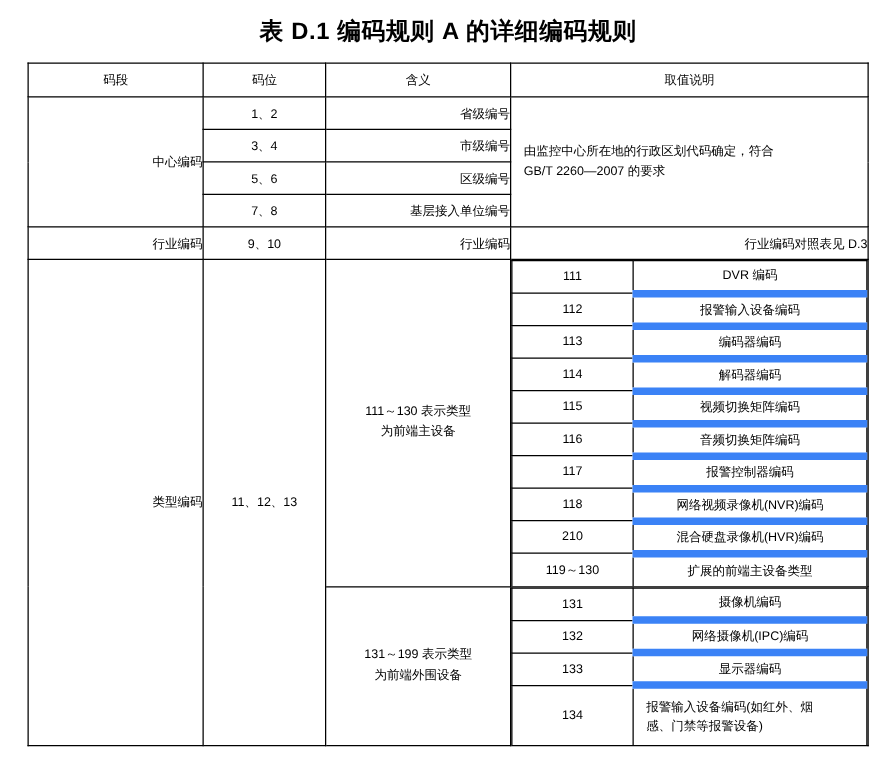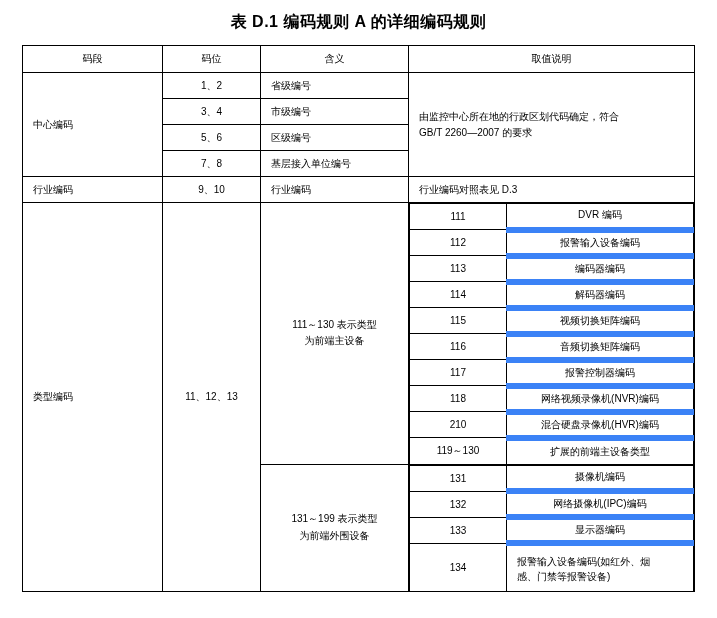--- a/index.html
+++ b/index.html
@@ -17,21 +17,21 @@
   }
   .page {
     width: 717px;
     height: 618px;
     position: relative;
     box-sizing: border-box;
   }
   .table-caption {
     text-align: center;
     font-weight: bold;
-    font-size: 16px;
+    font-size: 19px;
     letter-spacing: 0.5px;
     padding-top: 12px;
     padding-bottom: 12px;
     font-family: "Liberation Sans", "DejaVu Sans", sans-serif;
   }
   table.main {
     border-collapse: collapse;
     margin: 0 auto;
     width: 672px;
     table-layout: fixed;
@@ -45,21 +45,21 @@
     font-family: Liberation Sans, sans-serif;
   }
   table.main th {
     text-align: center;
     height: 26px;
   }
   .c-center {
     text-align: center;
   }
   .c-left {
-    text-align: left;
+    text-align: right;
     padding-left: 10px !important;
   }
   .cell-pad {
     padding: 5px 6px;
   }
   .row-h {
     height: 26px;
   }
   .nested {
     border-collapse: collapse;

